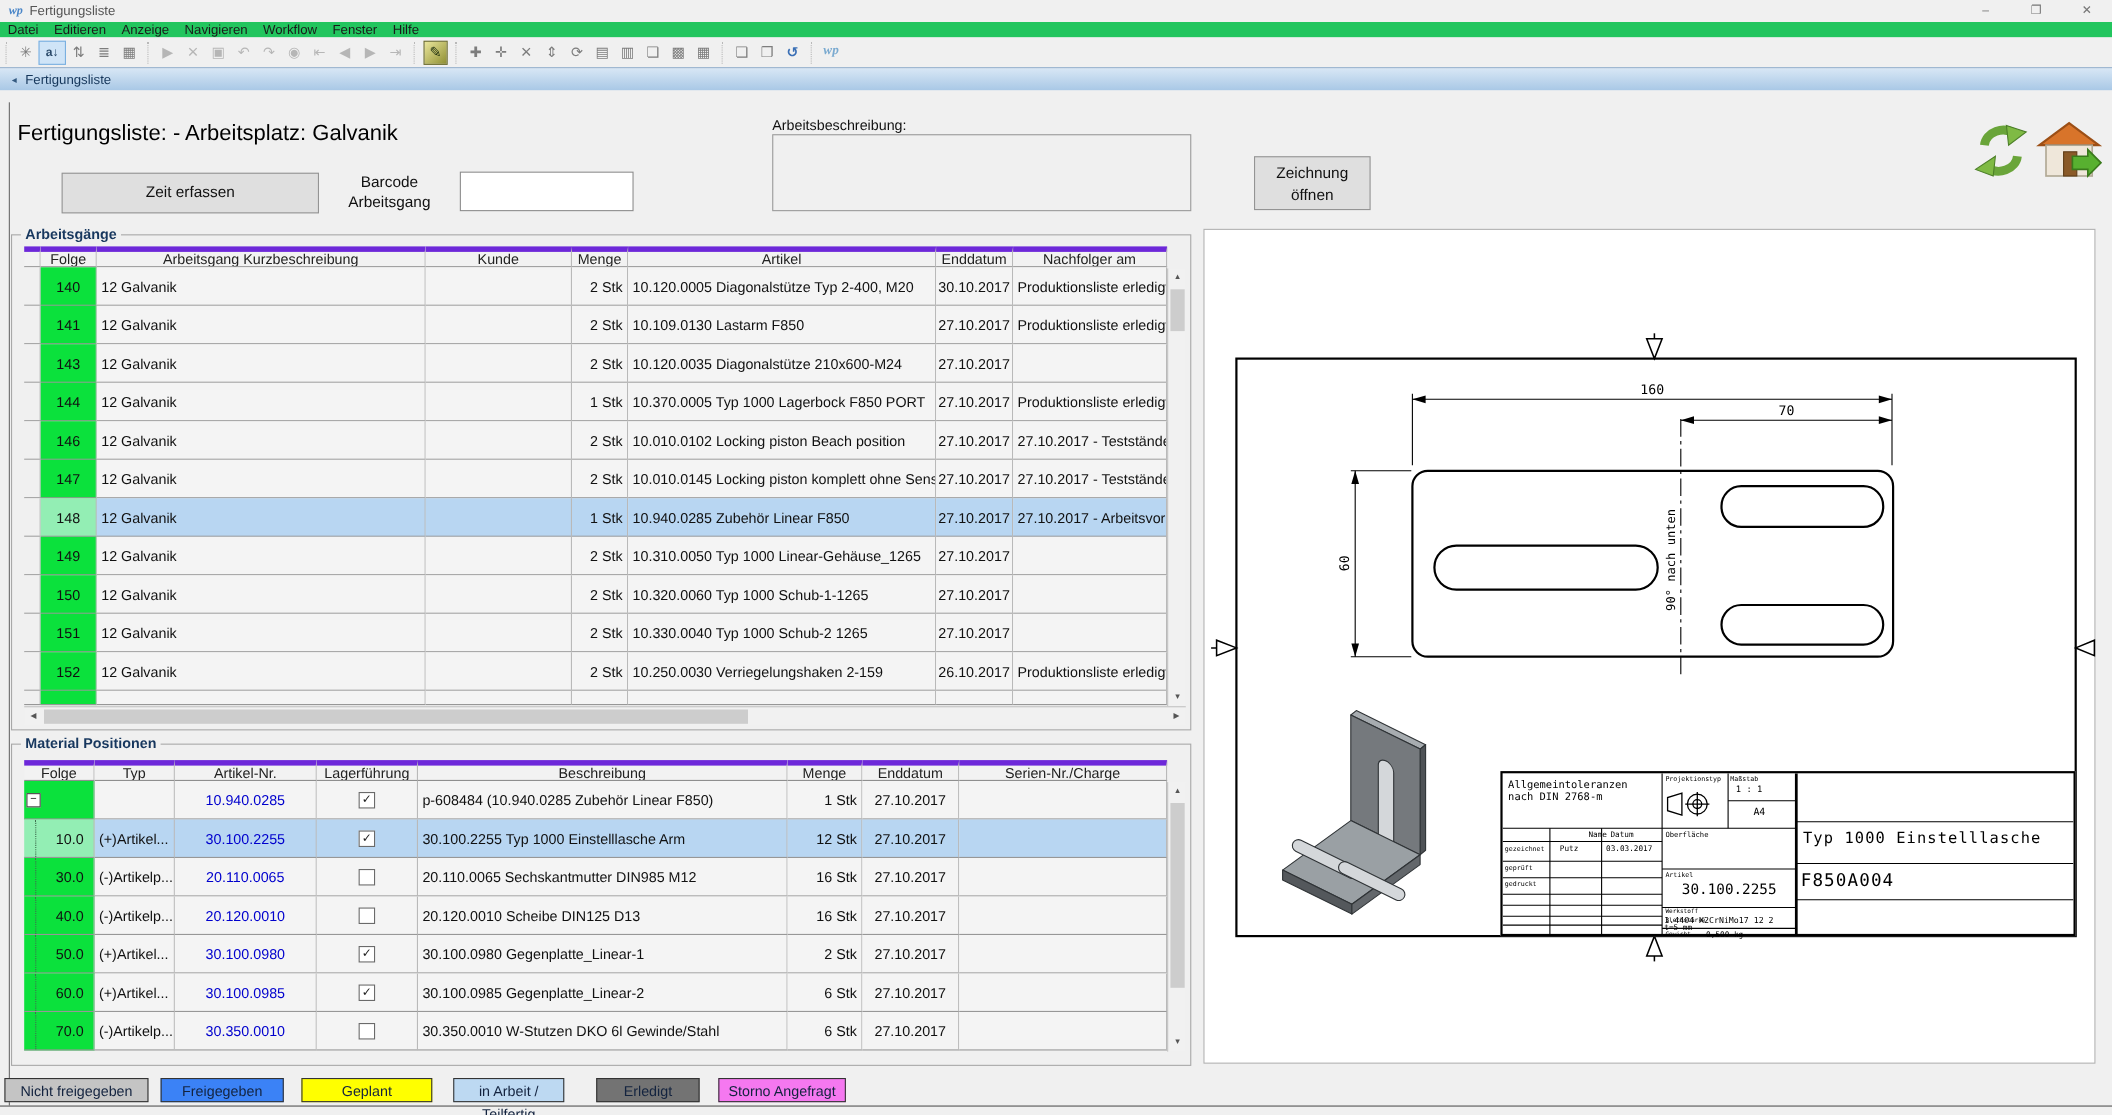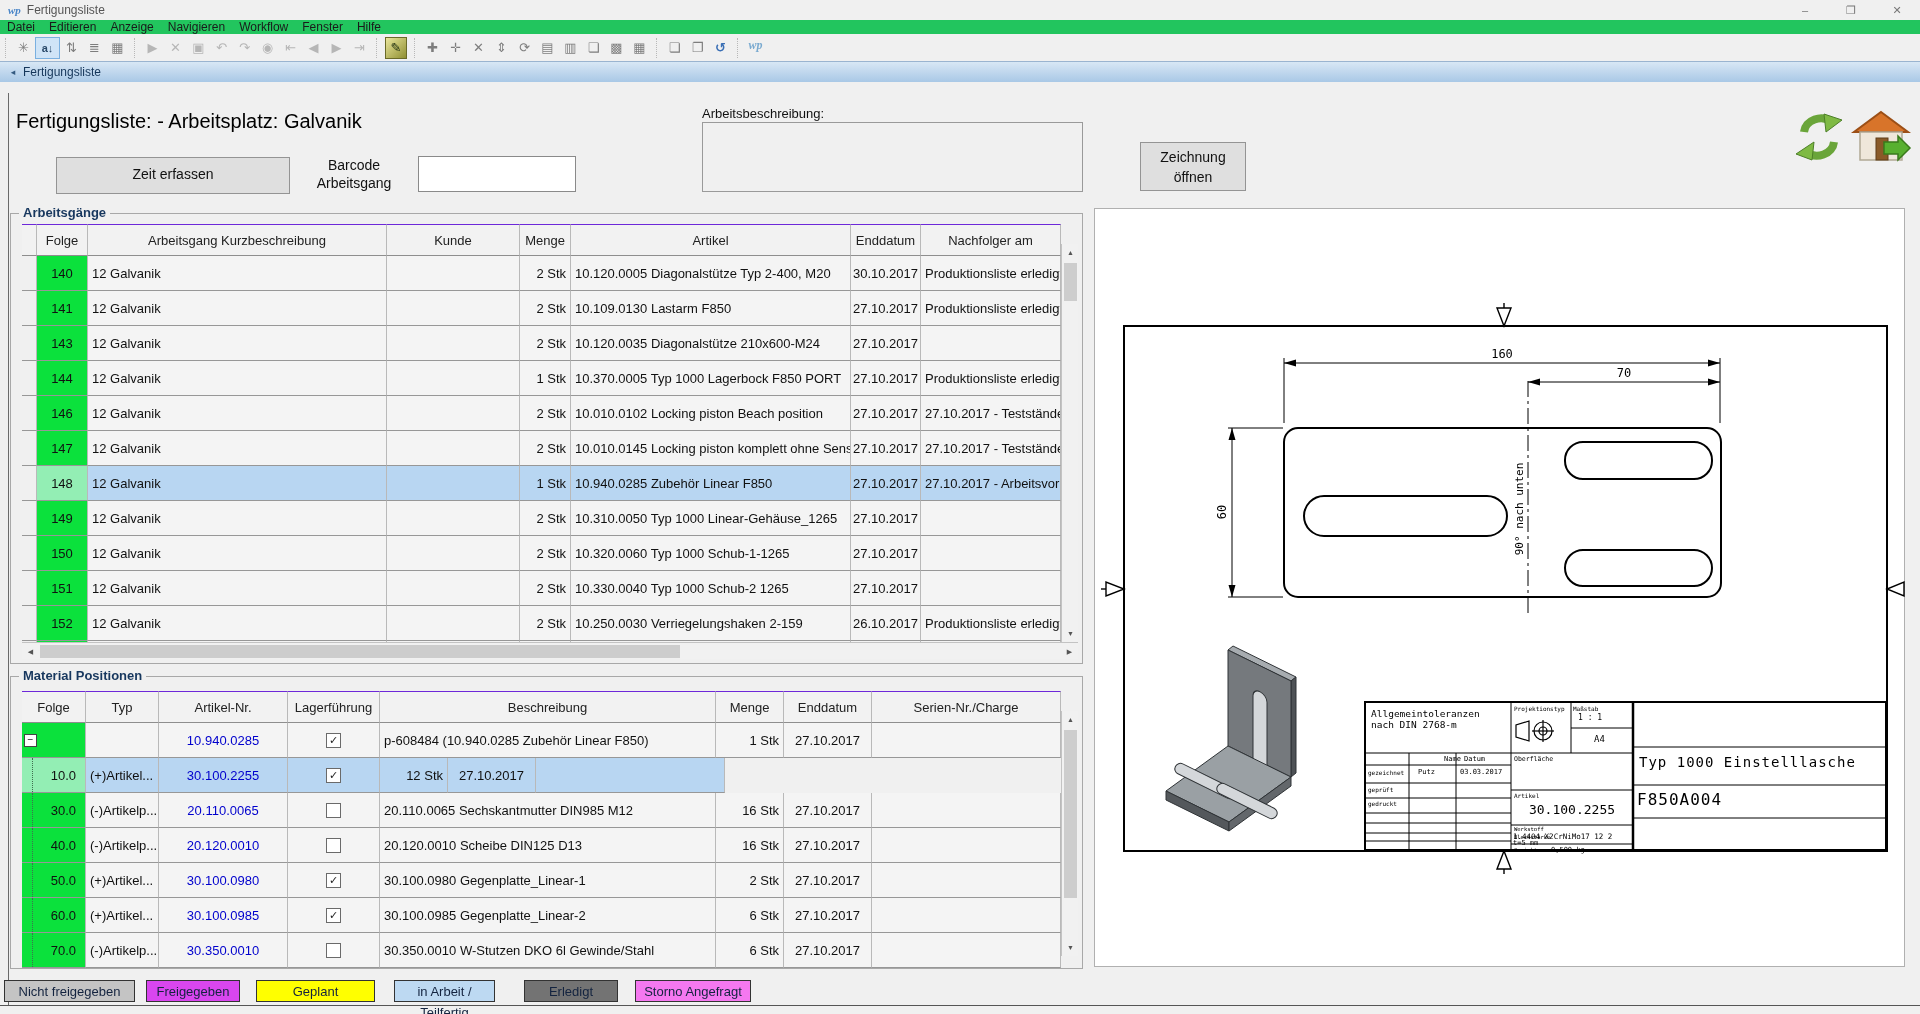--- a/index.html
+++ b/index.html
@@ -39,21 +39,21 @@
   .hicon{position:absolute;}
   
   .fieldset{position:absolute;border:1px solid #a8a8a8;}
   .fs-label{position:absolute;left:8px;top:-9px;background:#f0f0f0;padding:0 4px;font-weight:bold;font-size:13px;color:#17375e;}
   .fs-ag{left:10px;top:213px;width:1071px;height:449px;}
   .fs-mp{left:10px;top:676px;width:1071px;height:291px;}
   .tbl{position:absolute;left:11px;top:10px;}
   .fs-mp .tbl{top:14px;}
   .trow,.thead{display:flex;}
   .hc,.c{box-sizing:border-box;border-right:1px solid #b9b9b9;border-bottom:1px solid #979797;overflow:hidden;white-space:nowrap;display:flex;align-items:center;}
-  .thead .hc{height:32px;background:#f2f2f2;border-top:1px solid #6d28d9;border-bottom:1px solid #8e8e8e;justify-content:center;font-size:13px;color:#222;}
+  .thead .hc{height:19px;background:#f2f2f2;border-top:5px solid #6d28d9;border-bottom:1px solid #8e8e8e;justify-content:center;font-size:13px;color:#222;}
   .trow .c{height:35px;background:#f4f4f4;font-size:13px;padding:0 4px;}
   .trow.cut .c{height:13px;}
   
   .w-ind{width:15px;}.w-folge{width:51px;}.w-kurz{width:299px;}.w-kunde{width:133px;}
   .w-menge{width:51px;}.w-art{width:280px;}.w-endd{width:70px;}.w-nach{width:140px;}
   .c.w-ind{background:#f0f0f0;padding:0;}
   .c.w-folge{background:#0be13c;justify-content:center;padding:0;}
   .c.w-menge{justify-content:flex-end;}
   .c.w-endd{justify-content:center;padding:0 2px;}
   .ag-row.sel .c{background:#b8d6f2;}
@@ -419,20 +419,21 @@
           <div class="trow mp-row sel">
             <div class="c w-mfolge">
 
               <span>10.0</span>
             </div>
             <div class="c w-mtyp">(+)Artikel...</div>
             <div class="c w-mart">30.100.2255</div>
             <div class="c w-mlag">
               <span class="cbx">✓</span>
             </div>
+            <div class="c w-mbes">30.100.2255 Typ 1000 Einstelllasche Arm</div>
             <div class="c w-mmen">12 Stk</div>
             <div class="c w-mend">27.10.2017</div>
             <div class="c w-mser"></div>
           </div>
 
           <div class="trow mp-row">
             <div class="c w-mfolge">
 
               <span>30.0</span>
             </div>
@@ -518,21 +519,21 @@
       <span class="arr" style="bottom:0">▼</span>
     </div>
   </div>
 
   <div class="legend">
 
       <div class="leg" style="width:131px;background:#c4c4c4">
         <span>Nicht freigegeben</span>
       </div>
 
-      <div class="leg" style="margin-left:11px;width:94px;background:#d946ef">
+      <div class="leg" style="margin-left:11px;width:112px;background:#3b82f6">
         <span>Freigegeben</span>
       </div>
 
       <div class="leg" style="margin-left:16px;width:119px;background:#ffff00">
         <span>Geplant</span>
       </div>
 
       <div class="leg" style="margin-left:19px;width:101px;background:#bdd9f2">
         <span>in Arbeit / Teilfertig</span>
       </div>

